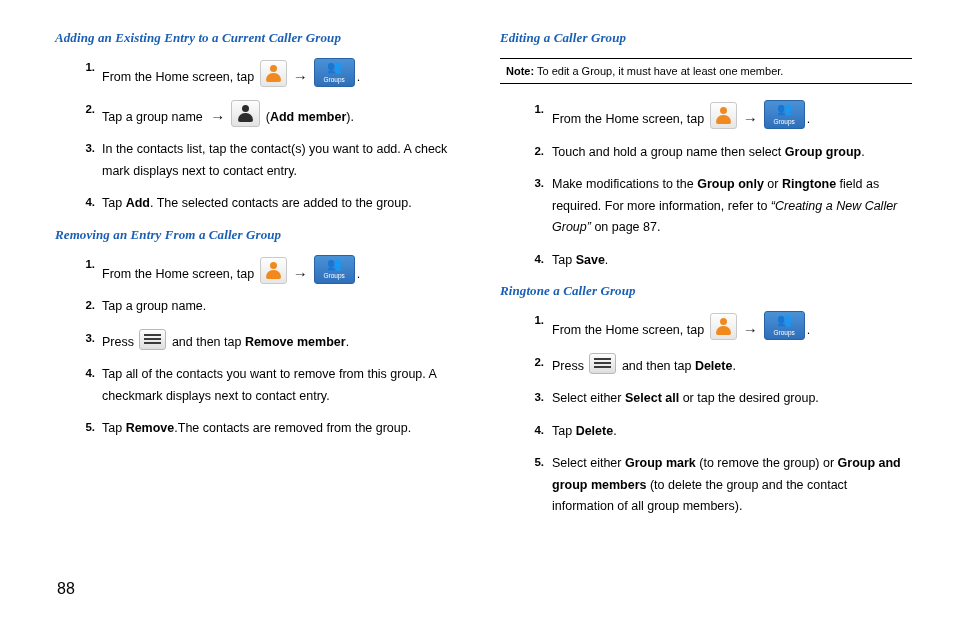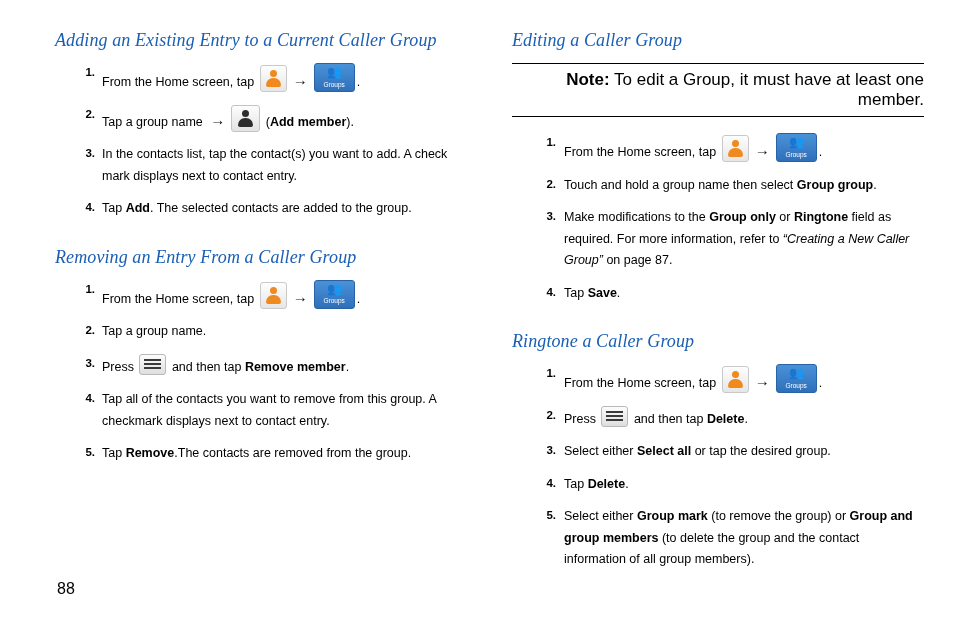--- a/index.html
+++ b/index.html
@@ -19,32 +19,32 @@
     position: relative;
     width: 954px;
     height: 636px;
   }
   .col {
     position: absolute;
     top: 30px;
     width: 420px;
   }
   .col-left { left: 55px; }
-  .col-right { left: 512px; width: 412px; }
+  .col-right { left: 500px; width: 412px; }
 
   h2.section-head {
     font-family: "Liberation Serif", serif;
     font-style: italic;
-    font-weight: normal;
-    font-size: 18px;
+    font-weight: bold;
+    font-size: 13px;
     color: #1a5fb4;
     margin: 0 0 12px 0;
     letter-spacing: 0.1px;
   }
-  .section + .section { margin-top: 27px; }
+  .section + .section { margin-top: 12px; }
 
   ol.steps {
     list-style: none;
     margin: 0;
     padding: 0;
     counter-reset: step;
   }
   ol.steps > li {
     position: relative;
     padding-left: 47px;
@@ -169,22 +169,21 @@
     font-size: 15px;
     color: #111;
     vertical-align: 1px;
   }
 
   .note-box {
     margin: 10px 0 16px 0;
     border-top: 1.5px solid #000;
     border-bottom: 1.5px solid #000;
     padding: 6px 0 6px 6px;
-    font-size: 17px;
-    text-align: right;
+    font-size: 11px;
   }
   .note-box .note-label { font-weight: bold; }
 
   .page-number {
     position: absolute;
     left: 57px;
     top: 580px;
     font-size: 16px;
     color: #000;
   }

